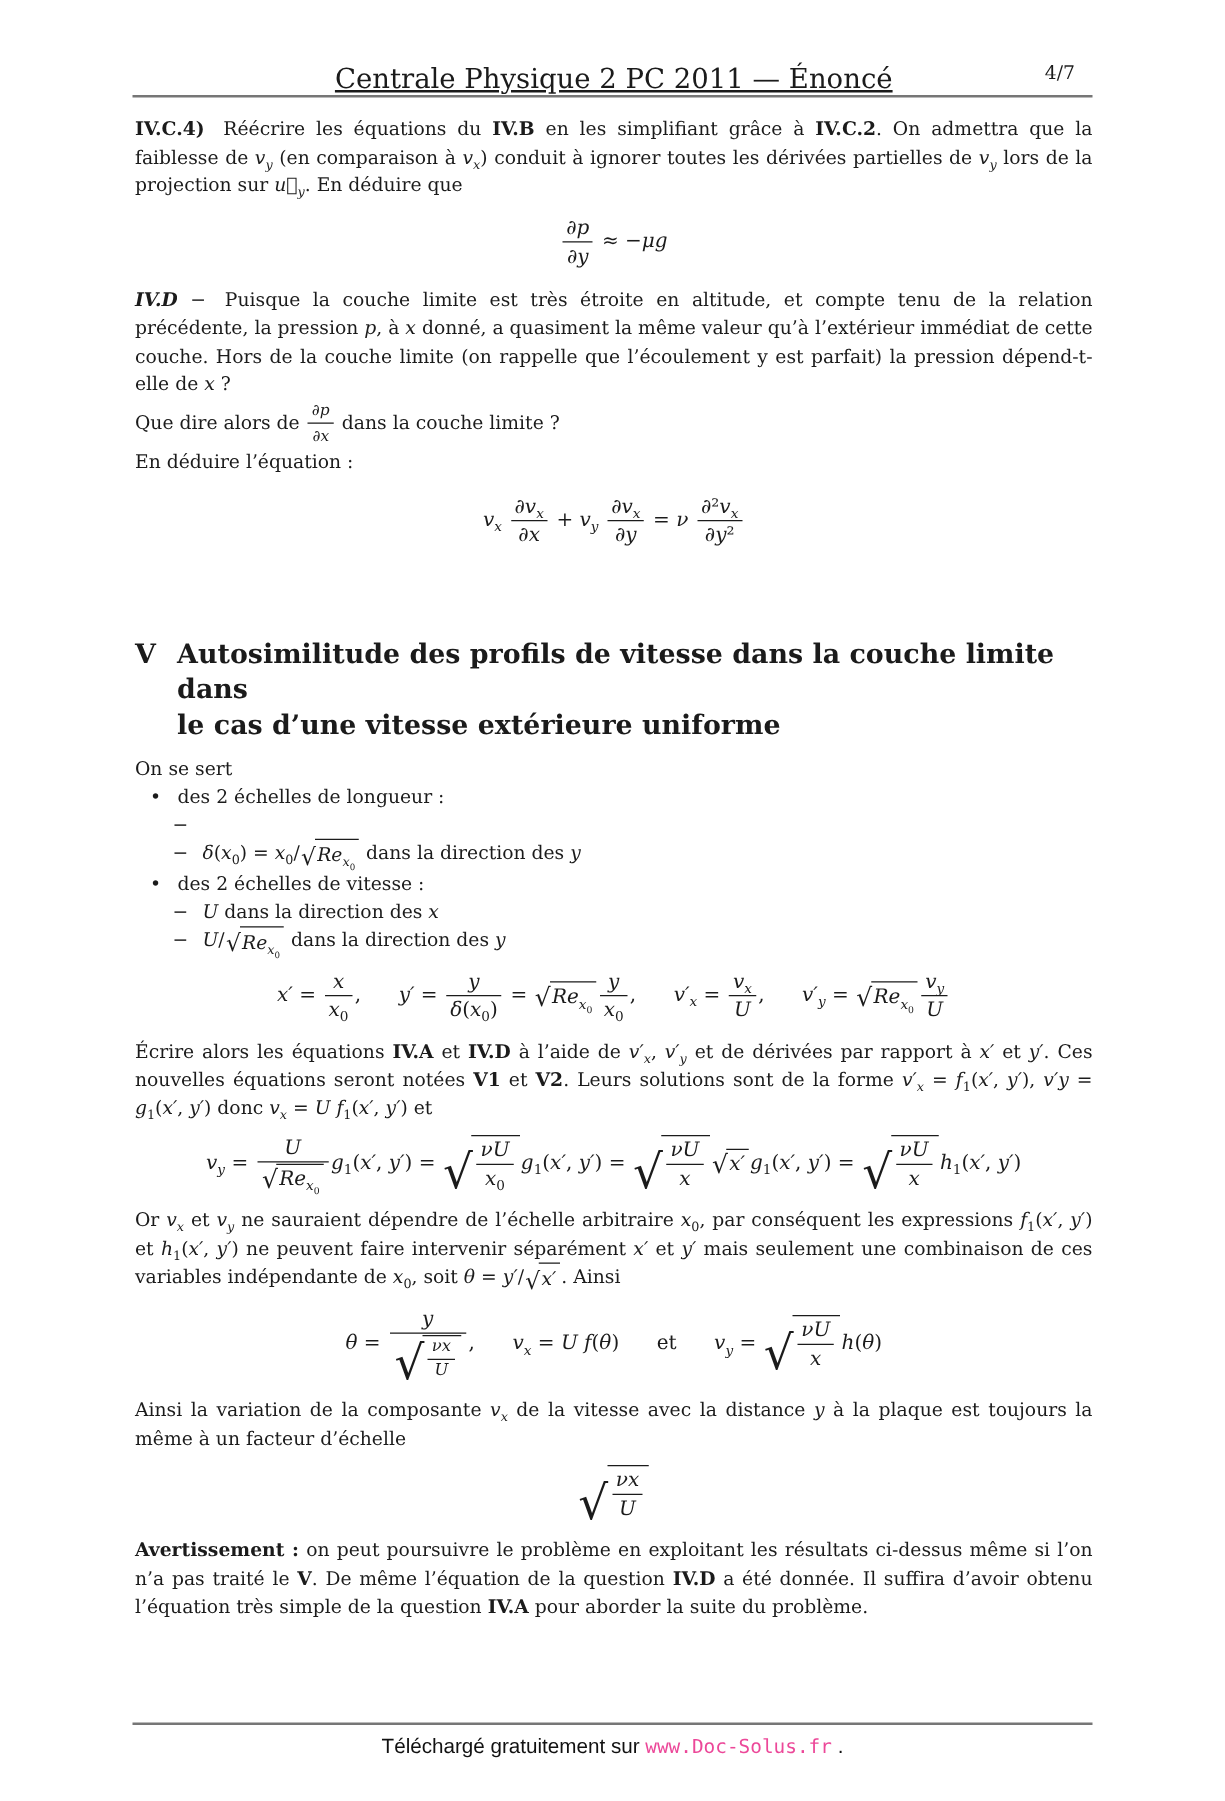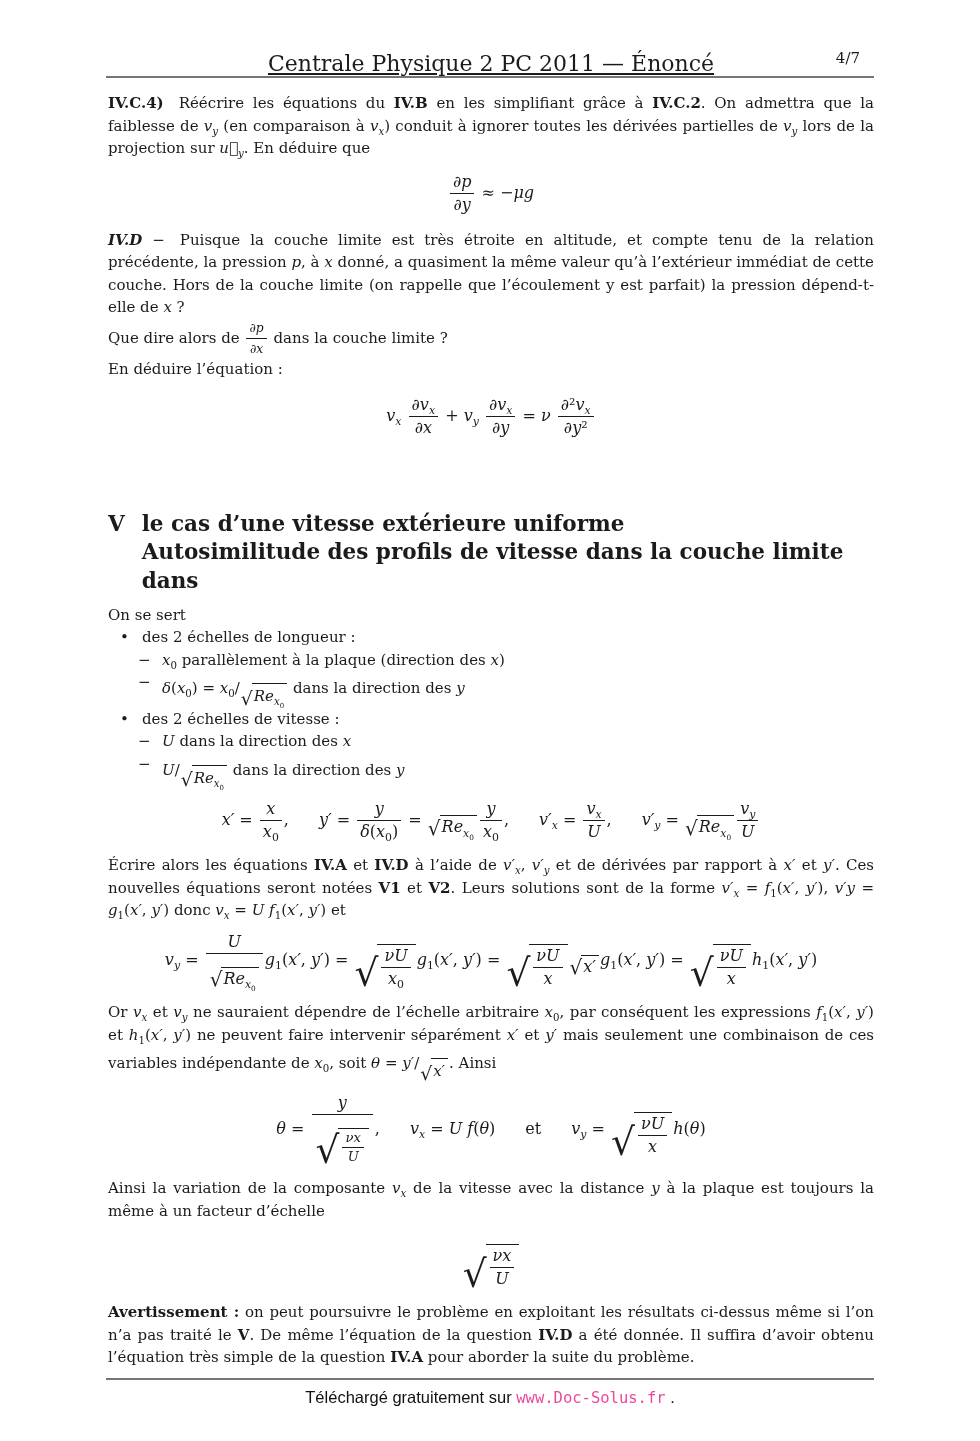--- a/index.html
+++ b/index.html
@@ -33,21 +33,21 @@
   .m-b{font-weight:bold;}
   .m-bi{font-weight:bold;font-style:italic;}
   sub,sup{font-size:0.68em;line-height:0;}
   .frac{display:inline-block;text-align:center;vertical-align:middle;padding:0 2px;}
   .frac>.num{display:block;padding:0 3px 1px 3px;border-bottom:1px solid currentColor;}
   .frac>.den{display:block;padding:1px 3px 0 3px;}
   .frac.sm{font-size:0.82em;}
   .sqrt{display:inline-flex;align-items:flex-end;vertical-align:middle;margin:0 1px;}
   .rad{line-height:0.95;font-size:1.25em;margin-right:-1px;}
   .sqrt.tall>.rad{font-size:2.35em;line-height:0.82;}
-  .radc{border-top:1.2px solid currentColor;padding:1px 3px 0 2px;margin-top:12px;}
+  .radc{border-top:1.2px solid currentColor;padding:1px 3px 0 2px;}
   .mgap{display:inline-block;width:30px;}
   
   .footer{position:absolute;top:1388px;left:0;width:100%;text-align:center;
           font-family:"Liberation Sans",sans-serif;font-size:16.5px;color:#111;}
   .footer-link{font-family:"DejaVu Sans Mono",monospace;font-size:15.5px;
                color:#ec4899;text-decoration:none;cursor:pointer;}
 </style>
 </head>
 <body>
 
@@ -65,35 +65,34 @@
     <div class="eq eq-dp"><span class="frac"><span class="num"><span class="m-i">∂p</span></span><span class="den"><span class="m-i">∂y</span></span></span><span class="m-r"> ≈ −</span><span class="m-i">μg</span></div>
 
     <p class="para para-ivd"><span class="m-bi">IV.D</span><span class="m-r"> −  Puisque la couche limite est très étroite en altitude, et compte tenu de la relation précédente, la pression </span><span class="m-i">p</span><span class="m-r">, à </span><span class="m-i">x</span><span class="m-r"> donné, a quasiment la même valeur qu’à l’extérieur immédiat de cette couche. Hors de la couche limite (on rappelle que l’écoulement y est parfait) la pression dépend-t-elle de </span><span class="m-i">x</span><span class="m-r"> ?</span></p>
     <p class="para"><span class="m-r">Que dire alors de </span><span class="frac sm"><span class="num"><span class="m-i">∂p</span></span><span class="den"><span class="m-i">∂x</span></span></span><span class="m-r"> dans la couche limite ?</span></p>
     <p class="para"><span class="m-r">En déduire l’équation :</span></p>
     <div class="eq eq-main"><span class="m-i">v</span><sub><span class="m-i">x</span></sub><span class="m-r"> </span><span class="frac"><span class="num"><span class="m-i">∂v</span><sub><span class="m-i">x</span></sub></span><span class="den"><span class="m-i">∂x</span></span></span><span class="m-r"> + </span><span class="m-i">v</span><sub><span class="m-i">y</span></sub><span class="m-r"> </span><span class="frac"><span class="num"><span class="m-i">∂v</span><sub><span class="m-i">x</span></sub></span><span class="den"><span class="m-i">∂y</span></span></span><span class="m-r"> = </span><span class="m-i">ν</span><span class="m-r"> </span><span class="frac"><span class="num"><span class="m-i">∂</span><span class="m-r">²</span><span class="m-i">v</span><sub><span class="m-i">x</span></sub></span><span class="den"><span class="m-i">∂y</span><span class="m-r">²</span></span></span></div>
 
     <div class="section-heading">
       <div class="section-number">V</div>
       <div class="section-title">
+        <div>Autosimilitude des profils de vitesse dans la couche limite dans</div>
         <div>le cas d’une vitesse extérieure uniforme</div>
-        <div>Autosimilitude des profils de vitesse dans la couche limite dans</div>
       </div>
     </div>
 
     <p class="para"><span class="m-r">On se sert</span></p>
 
     <div class="list">
       <div class="li">
         <span class="marker">•</span>
         <span class="li-text"><span class="m-r">des 2 échelles de longueur :</span></span>
       </div>
       <div class="li sub">
         <span class="marker">−</span>
-        <span class="li-text"><span class="m-i">x</span><sub><span class="m-r">0</span></sub><span class="m-r"> parallèlement à la plaque (direction des </span><span class="m-i">x</span><span class="m-r">)</span></span>
       </div>
       <div class="li sub">
         <span class="marker">−</span>
         <span class="li-text"><span class="m-i">δ</span><span class="m-r">(</span><span class="m-i">x</span><sub><span class="m-r">0</span></sub><span class="m-r">) = </span><span class="m-i">x</span><sub><span class="m-r">0</span></sub><span class="m-r">/</span><span class="sqrt">
               <span class="rad">√</span>
               <span class="radc"><span class="m-i">Re</span><sub><span class="m-i">x</span><sub><span class="m-r">0</span></sub></sub></span>
             </span><span class="m-r"> dans la direction des </span><span class="m-i">y</span></span>
       </div>
       <div class="li">
         <span class="marker">•</span>

